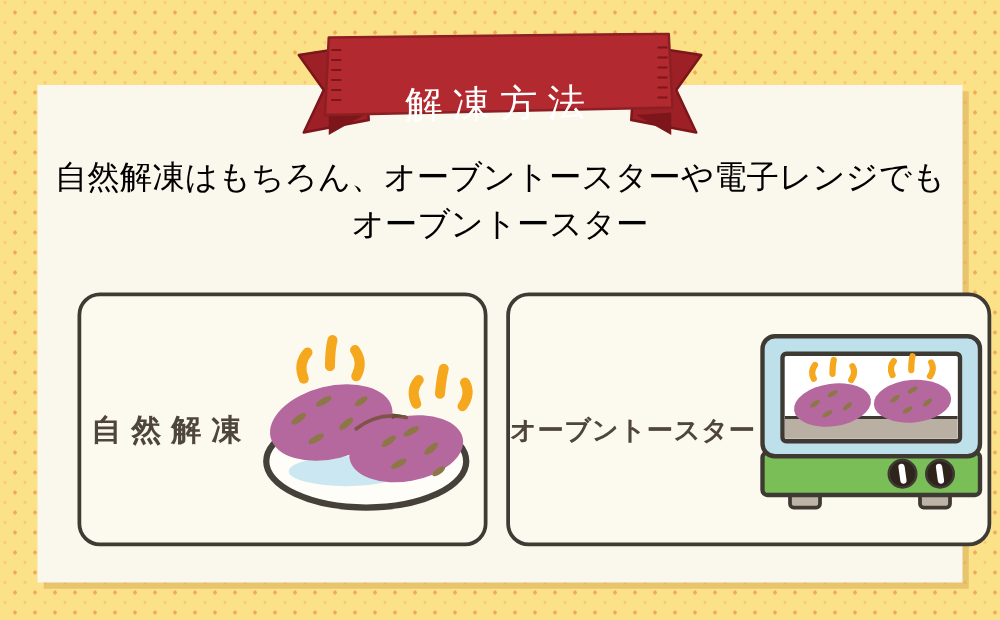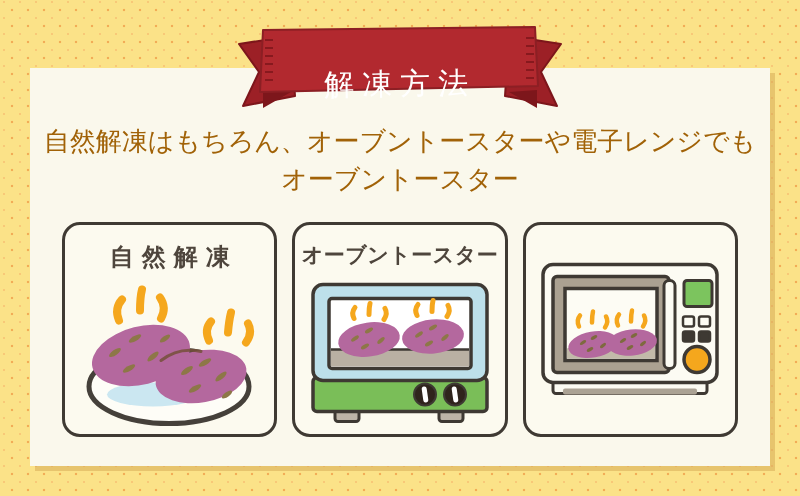--- a/index.html
+++ b/index.html
@@ -23,29 +23,29 @@
     width:330px;height:112px;pointer-events:none;text-decoration:underline;
   }
   .ribbon-title{
     position:absolute;top:27px;left:50%;transform:translate(-50%,0) rotate(-0.8deg);
     width:276px;height:62px;line-height:62px;text-align:center;
     color:#FFFFFF;font-size:30px;letter-spacing:8px;font-weight:500;
     white-space:nowrap;
   }
   .intro{
     position:absolute;top:122px;left:0;right:0;text-align:center;
-    color:#a16207;font-size:26px;line-height:38px;font-weight:500;
+    color:#000000;font-size:26px;line-height:38px;font-weight:500;
   }
   .cards{
     position:absolute;top:222px;left:62px;right:62px;height:215px;
     display:flex;gap:15px;
   }
   .card{
     flex:1;background:#FCFAEF;border:3px solid #3F3A33;border-radius:18px;
-    display:flex;flex-direction:column;align-items:center;box-sizing:border-box;
+    display:flex;align-items:center;box-sizing:border-box;margin-top:12px;
   }
   .card-title{
     margin-top:16px;color:#4E453C;font-weight:600;white-space:nowrap;
   }
   .t-big{font-size:24px;letter-spacing:8px;padding-left:8px;}
   .t-mid{font-size:21px;letter-spacing:0.5px;}
   .t-wide{font-size:23px;letter-spacing:8px;padding-left:8px;}
   .illo{flex:1;width:186px;margin-top:2px;}
   svg{display:block;}
 </style>

